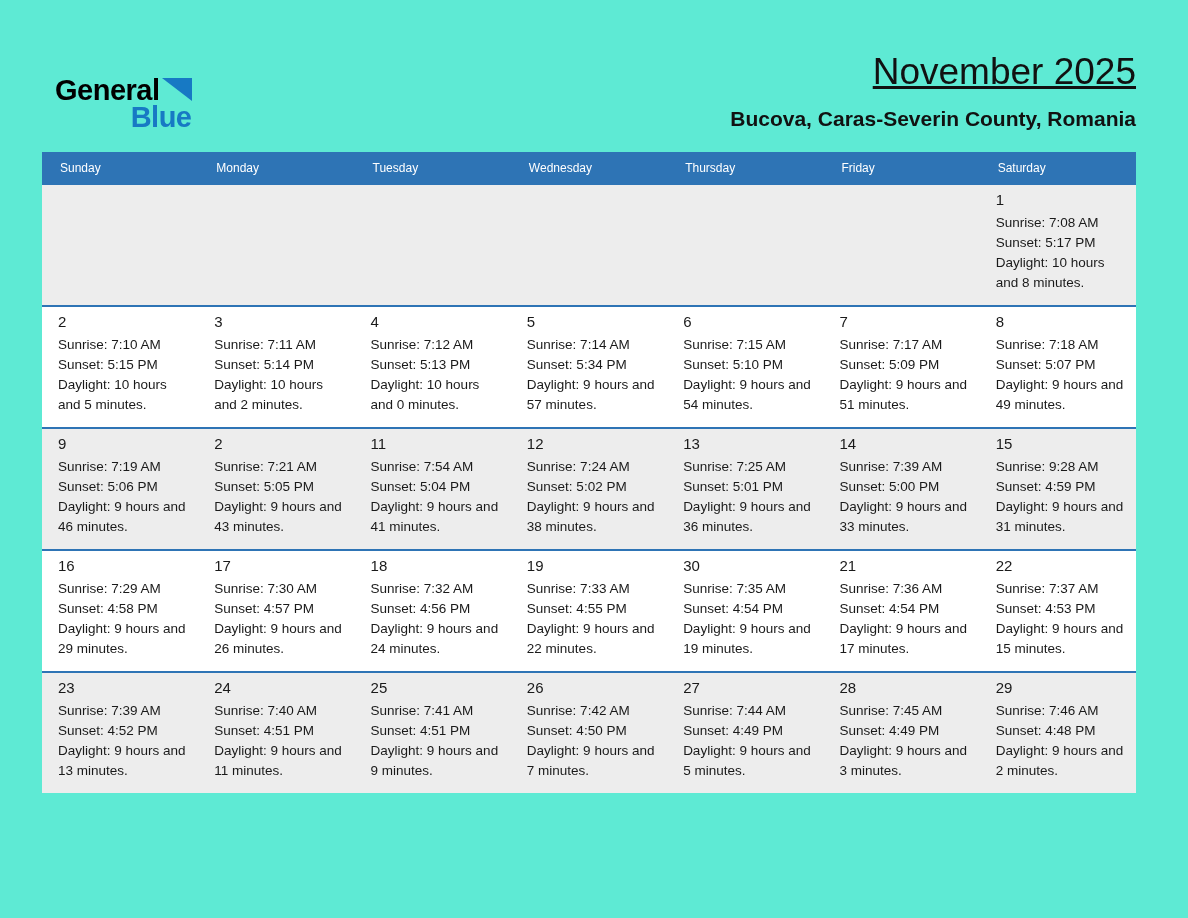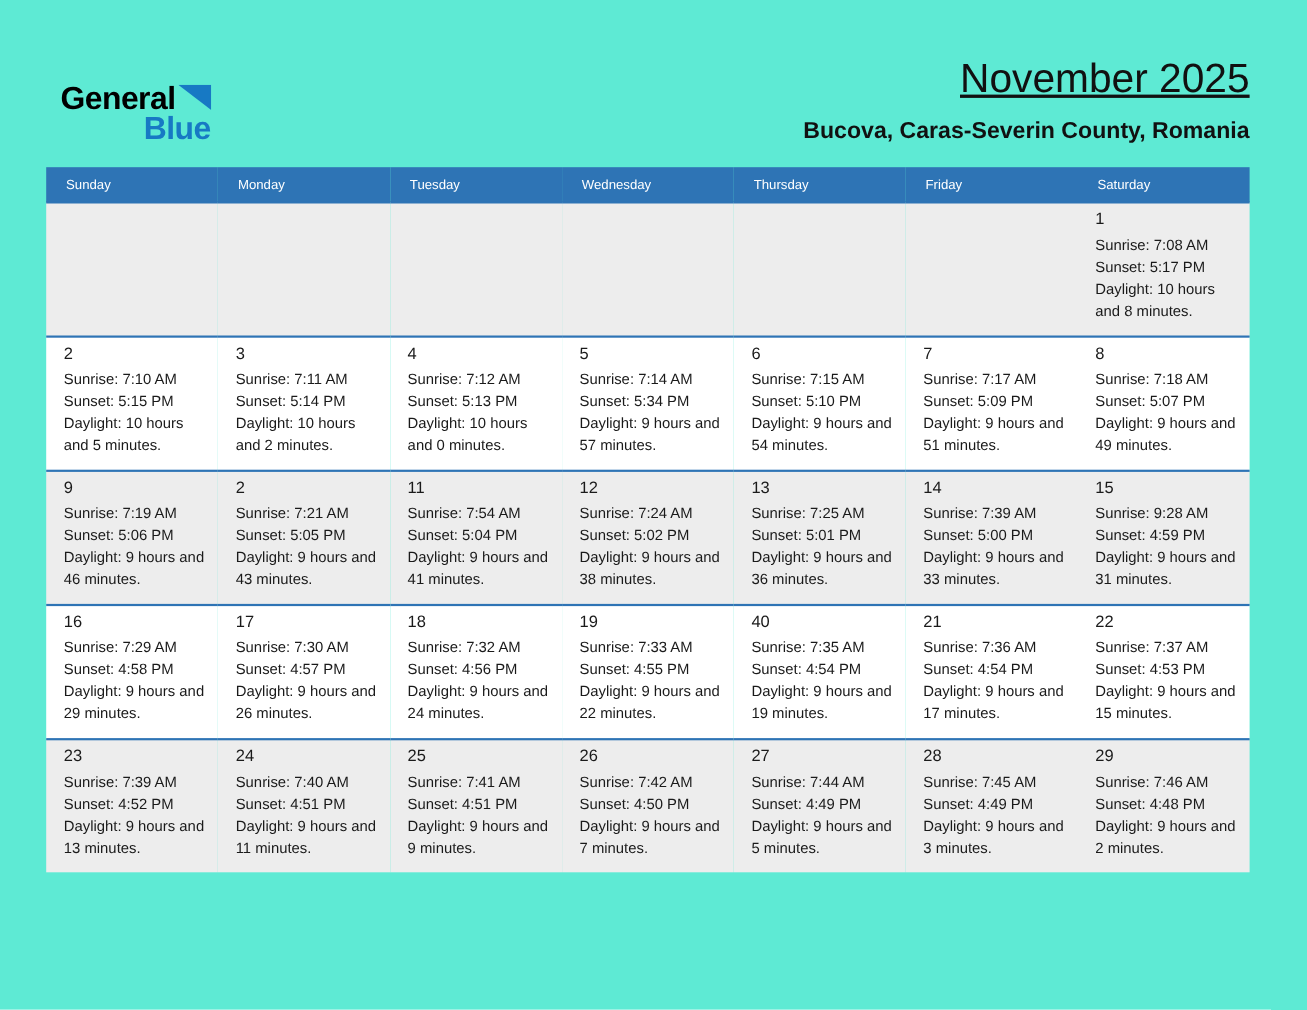--- a/index.html
+++ b/index.html
@@ -247,21 +247,21 @@
             <div class="day-line">Sunset: 4:56 PM</div>
             <div class="day-line">Daylight: 9 hours and 24 minutes.</div>
           </td>
           <td>
             <div class="day-num">19</div>
             <div class="day-line">Sunrise: 7:33 AM</div>
             <div class="day-line">Sunset: 4:55 PM</div>
             <div class="day-line">Daylight: 9 hours and 22 minutes.</div>
           </td>
           <td>
-            <div class="day-num">40</div>
+            <div class="day-num">30</div>
             <div class="day-line">Sunrise: 7:35 AM</div>
             <div class="day-line">Sunset: 4:54 PM</div>
             <div class="day-line">Daylight: 9 hours and 19 minutes.</div>
           </td>
           <td>
             <div class="day-num">21</div>
             <div class="day-line">Sunrise: 7:36 AM</div>
             <div class="day-line">Sunset: 4:54 PM</div>
             <div class="day-line">Daylight: 9 hours and 17 minutes.</div>
           </td>

